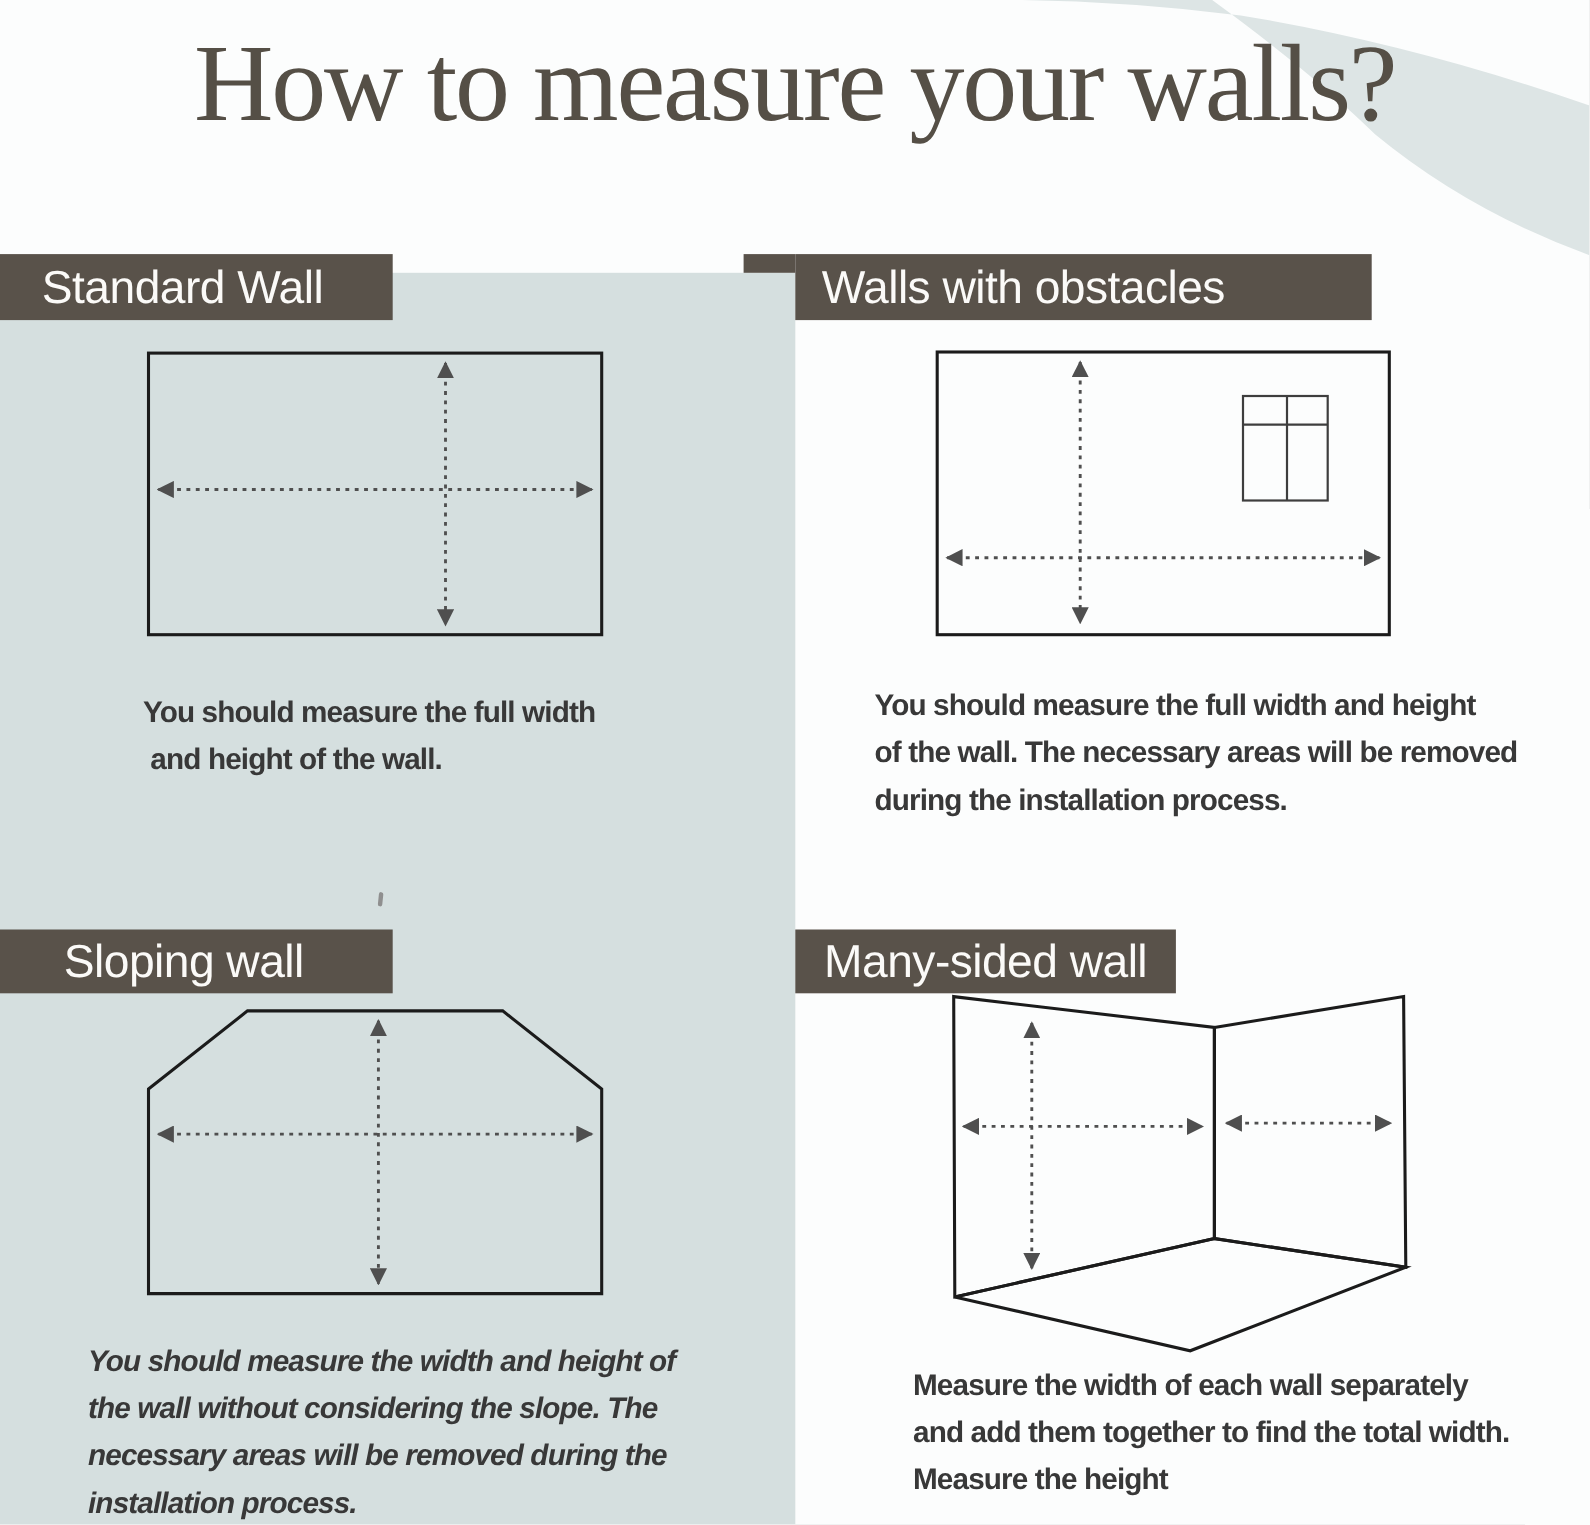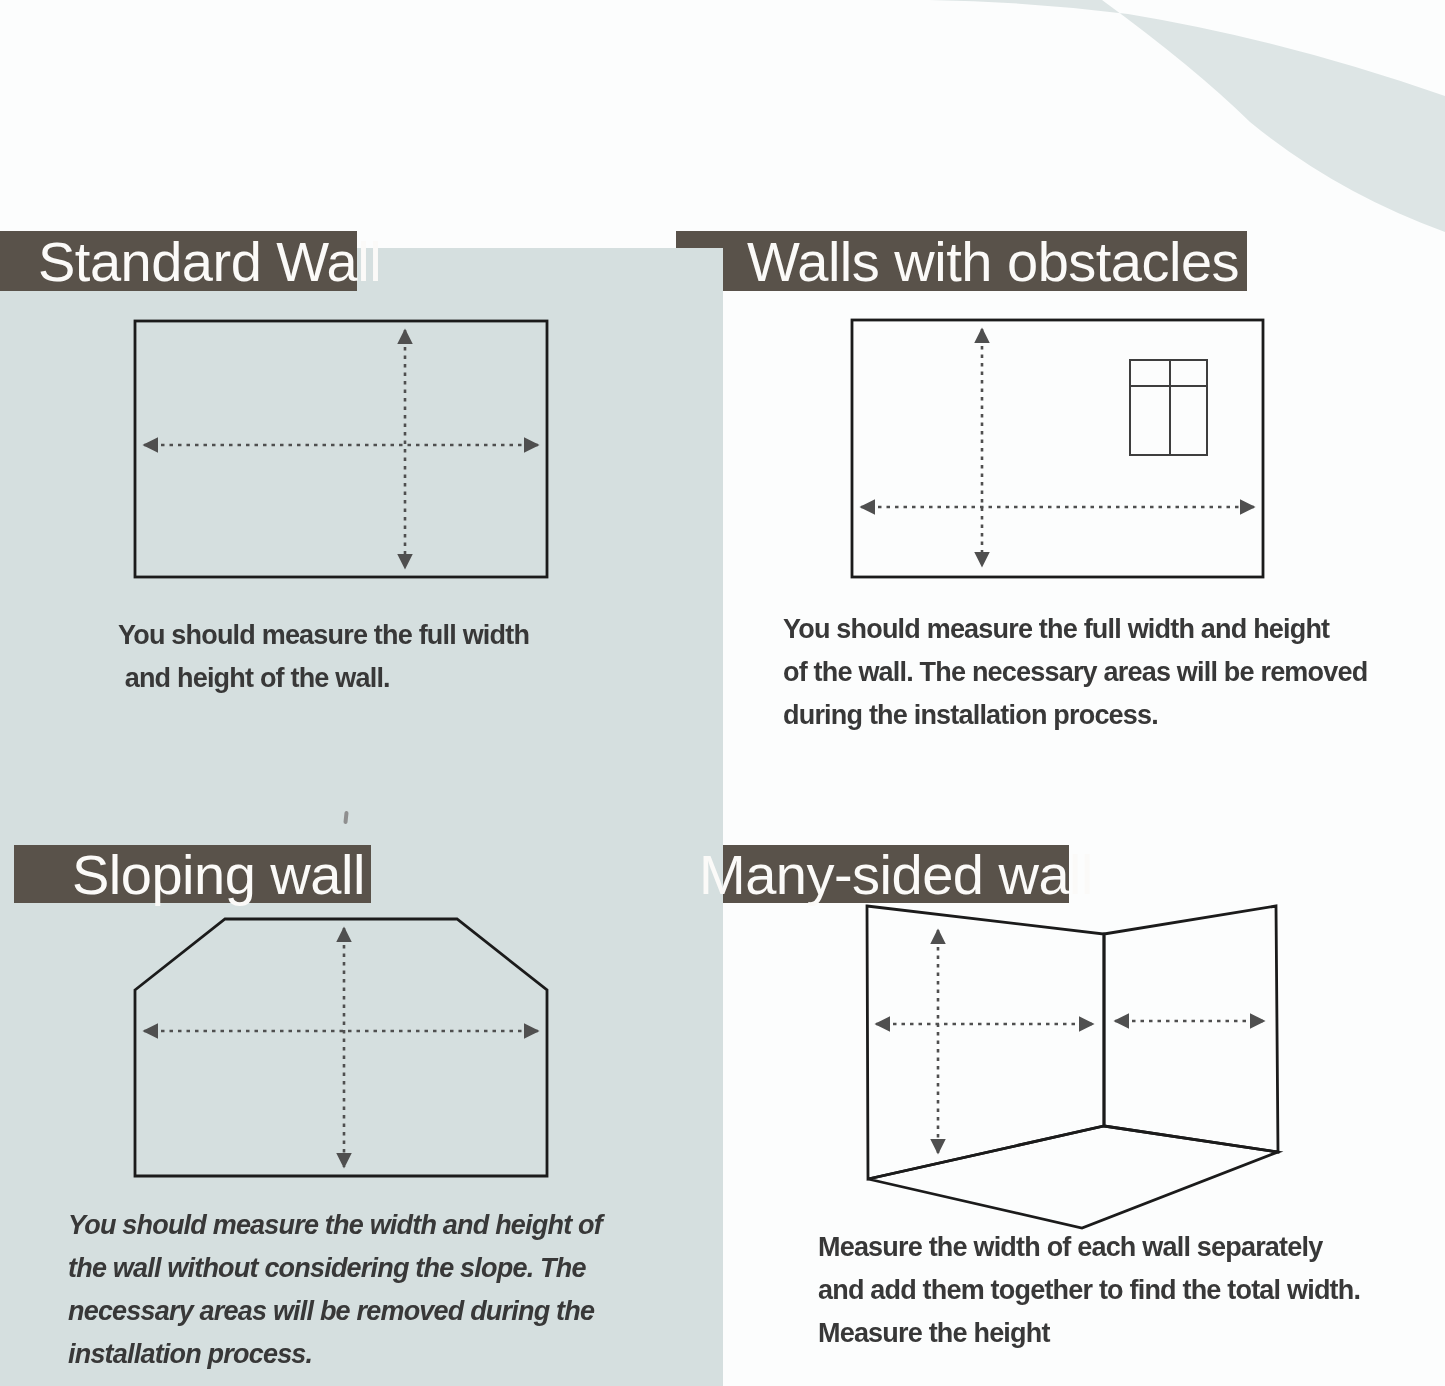--- a/index.html
+++ b/index.html
@@ -26,31 +26,31 @@
   
   .left-panel{
     position:absolute;left:0;top:248px;width:723px;height:1138px;
     background:var(--panel-color,#d5dfdf);z-index:1;
   }
   
   .bar{
     position:absolute;z-index:3;
     background:var(--bar-color,#59524a);
     color:var(--header-text-color,#fbfaf8);
-    font-size:56px;letter-spacing:-0.5px;font-weight:400;
+    font-size:42px;letter-spacing:-0.5px;font-weight:400;
     display:flex;align-items:center;
     white-space:nowrap;
   }
   .bar-standard{left:0;top:231px;width:357px;height:60px;padding-left:38px;box-sizing:border-box;}
   .bar-obstacles{left:723px;top:231px;width:524px;height:60px;padding-left:24px;box-sizing:border-box;}
   .bar-obstacles::before{
     content:"";position:absolute;left:-47px;top:0;width:47px;height:17px;
     background:var(--bar-color,#59524a);
   }
-  .bar-sloping{left:0;top:845px;width:357px;height:58px;padding-left:58px;box-sizing:border-box;margin-left:14px;}
+  .bar-sloping{left:0;top:845px;width:357px;height:58px;padding-left:58px;box-sizing:border-box;}
   .bar-many{left:723px;top:845px;width:346px;height:58px;justify-content:center;}
   
   .tick{
     position:absolute;left:344px;top:811px;width:4px;height:13px;
     background:#8f8f8f;border-radius:2px;transform:rotate(6deg);z-index:2;
   }
   
   .diagram{position:absolute;z-index:2;overflow:visible;}
   .dg-standard{left:128px;top:312px;width:428px;height:278px;}
   .dg-obstacles{left:845px;top:312px;width:428px;height:276px;}
@@ -58,39 +58,40 @@
   .dg-many{left:855px;top:895px;width:435px;height:345px;}
   .outline{stroke:var(--outline-color,#1b1b1b);stroke-width:2.8;fill:none;stroke-linejoin:miter;}
   .win{stroke:#3e3e3e;stroke-width:2;fill:none;}
   .dash{
     stroke:var(--dash-color,#4f4f4f);stroke-width:2.6;fill:none;
     stroke-dasharray:3.5 5;
   }
   .ah{fill:var(--dash-color,#4f4f4f);}
   
   .caption{
-    position:absolute;z-index:2;margin:0;
+    position:absolute;z-index:2;margin:12px;
     color:var(--caption-color,#383838);
     font-size:27px;font-weight:700;letter-spacing:-0.8px;line-height:43px;
     white-space:pre-line;
   }
   .cap-standard{left:118px;top:614px;width:520px;}
   .cap-obstacles{left:783px;top:608px;width:650px;}
   .cap-sloping{left:68px;top:1204px;width:650px;font-style:italic;}
   .cap-many{left:818px;top:1226px;width:620px;}
 </style>
 </head>
 <body>
 
 <div class="canvas">
 
   <svg class="band-svg" viewBox="0 0 1445 1386" aria-hidden="true">
     <path class="band-path" d="M 872,0 L 1102,0 Q 1195,68 1250,122 Q 1335,192 1445,232 L 1445,96 Q 1285,40 1128,14 Q 1000,-2 872,0 Z"></path>
   </svg>
 
+  <h1 class="page-title">How to measure your walls?</h1>
 
   <div class="left-panel"></div>
 
   <div class="tick"></div>
 
   <div class="bar bar-standard">
     <span>Standard Wall</span>
   </div>
   <div class="bar bar-obstacles">
     <span>Walls with obstacles</span>

